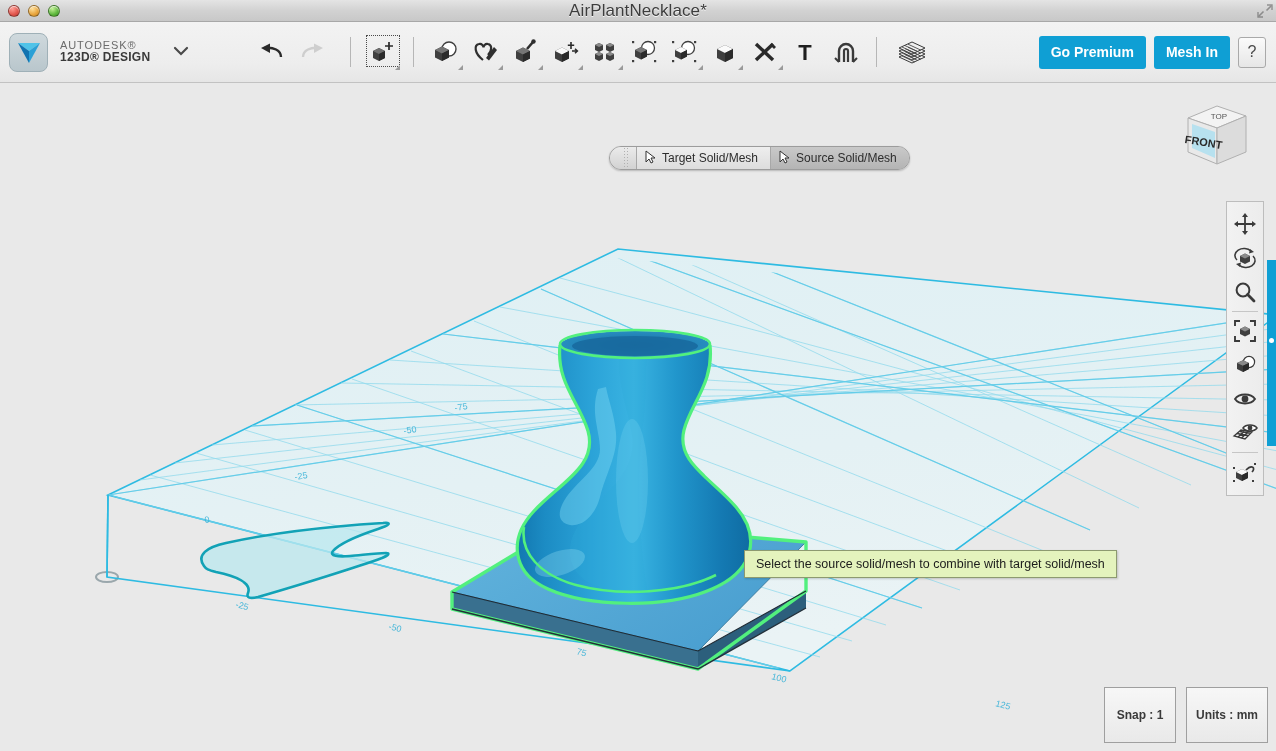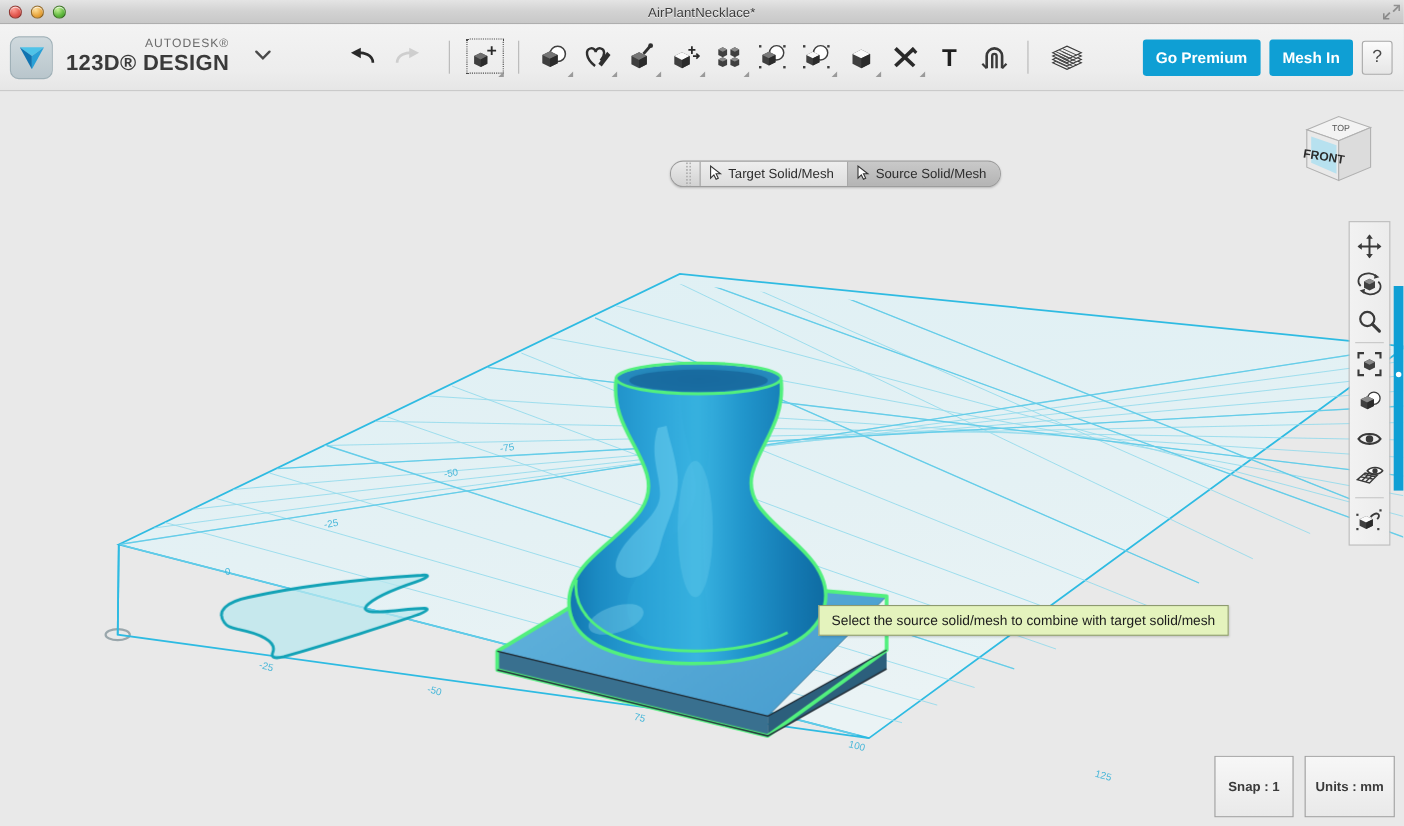--- a/index.html
+++ b/index.html
@@ -20,21 +20,21 @@
   .traffic { position: absolute; left: 8px; top: 5px; display: flex; gap: 8px; }
   .tl {
     width: 12px; height: 12px; border-radius: 50%;
     border: 1px solid rgba(0,0,0,0.35);
     box-shadow: inset 0 1px 1px rgba(255,255,255,0.75);
   }
   .tl.red    { background: radial-gradient(circle at 35% 28%, #ff9d94, #e0544b 60%, #bd3a34); }
   .tl.yellow { background: radial-gradient(circle at 35% 28%, #ffe09a, #e7a33a 60%, #c38320); }
   .tl.green  { background: radial-gradient(circle at 35% 28%, #c4f296, #5cb63b 60%, #3f9425); }
   #window-title {
-    width: 100%; text-align: center; font-size: 12px; color: #3d3d3d;
+    width: 100%; text-align: center; font-size: 17px; color: #3d3d3d;
     text-shadow: 0 1px 0 rgba(255,255,255,0.8); letter-spacing: .1px;
   }
   #resize-grip {
     position: absolute; right: 2px; top: 3px; width: 18px; height: 16px;
     opacity: .55;
   }
 
   
   #apptoolbar {
     position: absolute; left: 0; top: 22px; width: 1276px; height: 61px;
@@ -43,22 +43,22 @@
     display: flex; align-items: center;
   }
   #brand { display: flex; align-items: center; margin-left: 9px; }
   #brand-logo {
     width: 39px; height: 39px; border-radius: 8px;
     background: linear-gradient(to bottom, #cfd9dd, #b9c6cc);
     border: 1px solid #9fb0b7;
     display: flex; align-items: center; justify-content: center;
   }
   #brand-text { margin-left: 12px; line-height: 1.15; }
-  #brand-line1 { font-size: 11px; color: #6b6b6b; letter-spacing: .9px; text-align: right; }
-  #brand-line2 { font-size: 20px; color: #3a3a3a; font-weight: bold; letter-spacing: .3px; }
+  #brand-line1 { font-size: 11px; color: #6b6b6b; letter-spacing: .9px; }
+  #brand-line2 { font-size: 12px; color: #3a3a3a; font-weight: bold; letter-spacing: .3px; }
   #brand-caret { margin-left: 22px; cursor: pointer; }
 
   .tb-sep {
     width: 1px; height: 30px; background: #b6b6b6;
     margin: 0 11px;
   }
   .tb-btn {
     width: 40px; height: 44px; position: relative;
     display: flex; align-items: center; justify-content: center;
     cursor: pointer;

